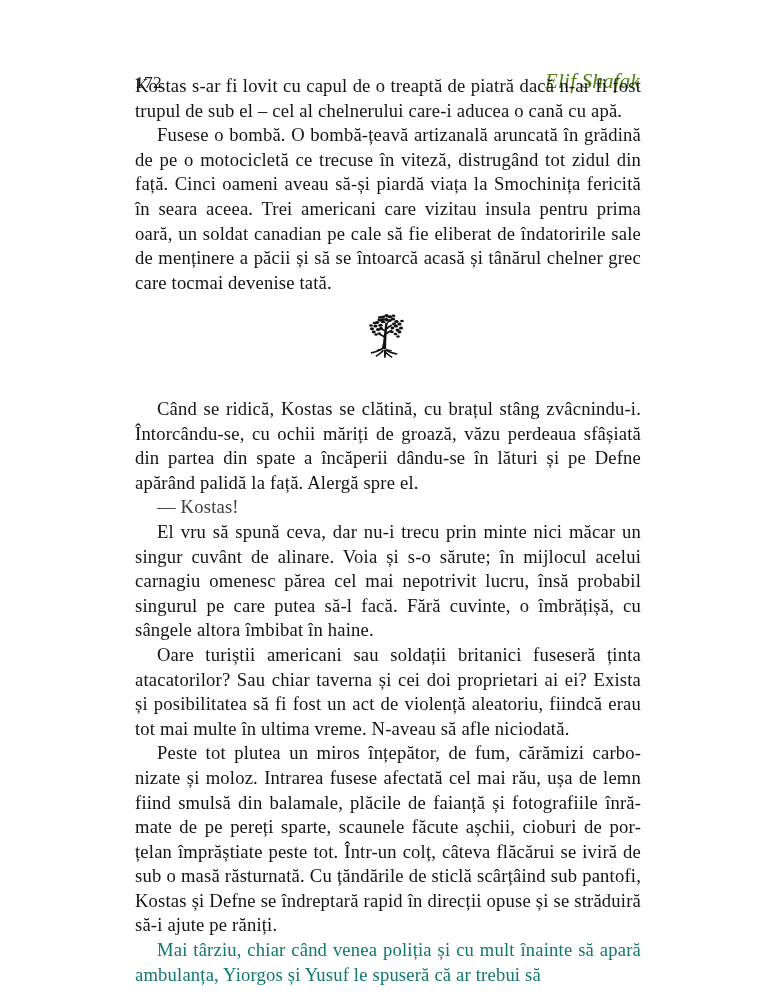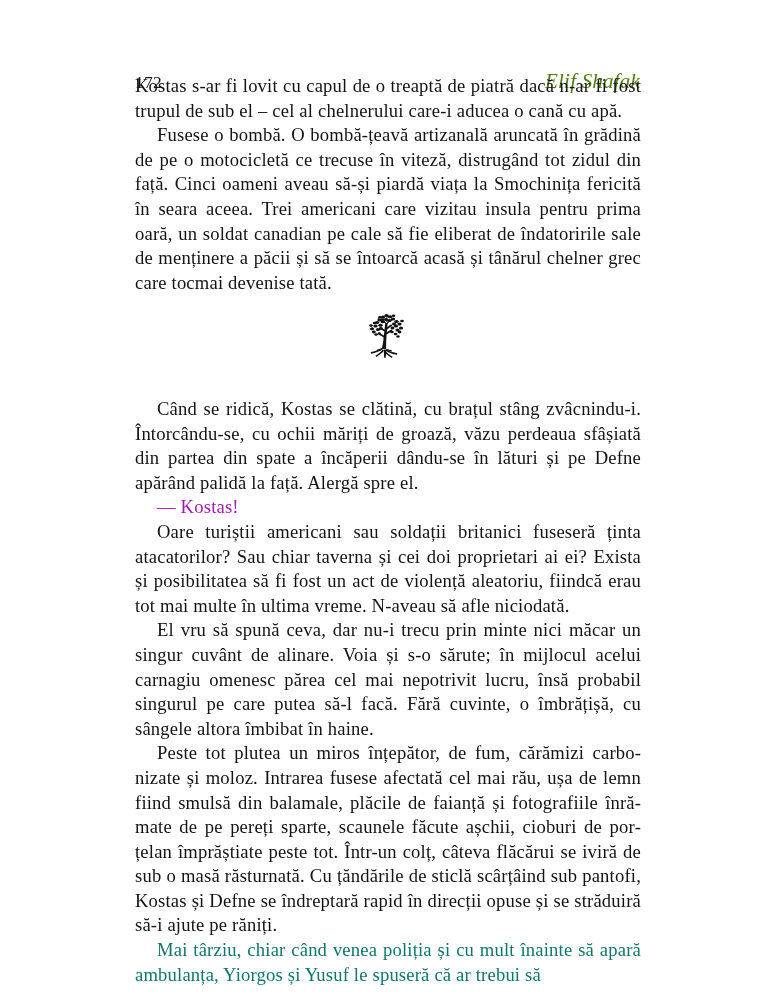--- a/index.html
+++ b/index.html
@@ -169,20 +169,20 @@
 
         <path d="M57 32 L57 20 L58.8 20 L58.8 32 Z"></path>
         <path d="M57.6 33 C62 29 67.4 25.6 72.6 23.4 L73.6 25.4 C68.6 27.6 63.4 31 59.2 34.8 Z"></path>
         <path d="M56.4 33.4 C51.6 29.6 45.8 26.4 40.2 24.4 L39.4 26.4 C44.8 28.4 50.2 31.5 54.6 35.2 Z"></path>
       </g>
     </svg>
   </div>
 
   <div class="textblock-2">
     <p class="para indent" style="color: rgb(19, 19, 19);">Când se ridică, Kostas se clătină, cu brațul stâng zvâcnindu-i. Întorcându-se, cu ochii măriți de groază, văzu perdeaua sfâșiată din partea din spate a încăperii dându-se în lături și pe Defne apărând palidă la față. Alergă spre el.</p>
-    <p class="para dialogue" style="color: #a21caf;">— Kostas!</p>
+    <p class="para dialogue" style="color: #404040;">— Kostas!</p>
+    <p class="para indent" style="color: rgb(19, 19, 19);">El vru să spună ceva, dar nu-i trecu prin minte nici măcar un singur cuvânt de alinare. Voia și s-o sărute; în mijlocul acelui carnagiu omenesc părea cel mai nepotrivit lucru, însă probabil singurul pe care putea să-l facă. Fără cuvinte, o îmbrățișă, cu sângele altora îmbibat în haine.</p>
     <p class="para indent" style="color: rgb(19, 19, 19);">Oare turiștii americani sau soldații britanici fuseseră ținta atacatorilor? Sau chiar taverna și cei doi proprietari ai ei? Exista și posibilitatea să fi fost un act de violență aleatoriu, fiindcă erau tot mai multe în ultima vreme. N-aveau să afle niciodată.</p>
-    <p class="para indent" style="color: rgb(19, 19, 19);">El vru să spună ceva, dar nu-i trecu prin minte nici măcar un singur cuvânt de alinare. Voia și s-o sărute; în mijlocul acelui carnagiu omenesc părea cel mai nepotrivit lucru, însă probabil singurul pe care putea să-l facă. Fără cuvinte, o îmbrățișă, cu sângele altora îmbibat în haine.</p>
     <p class="para indent" style="color: rgb(19, 19, 19);">Peste tot plutea un miros înțepător, de fum, cărămizi carbo­nizate și moloz. Intrarea fusese afectată cel mai rău, ușa de lemn fiind smulsă din balamale, plăcile de faianță și fotografiile înră­mate de pe pereți sparte, scaunele făcute așchii, cioburi de por­țelan împrăștiate peste tot. Într-un colț, câteva flăcărui se iviră de sub o masă răsturnată. Cu țăndările de sticlă scârțâind sub pantofi, Kostas și Defne se îndreptară rapid în direcții opuse și se străduiră să-i ajute pe răniți.</p>
     <p class="para indent" style="color: #0f766e;">Mai târziu, chiar când venea poliția și cu mult înainte să apară ambulanța, Yiorgos și Yusuf le spuseră că ar trebui să</p>
   </div>
 
 </div>
 
 </body></html>

